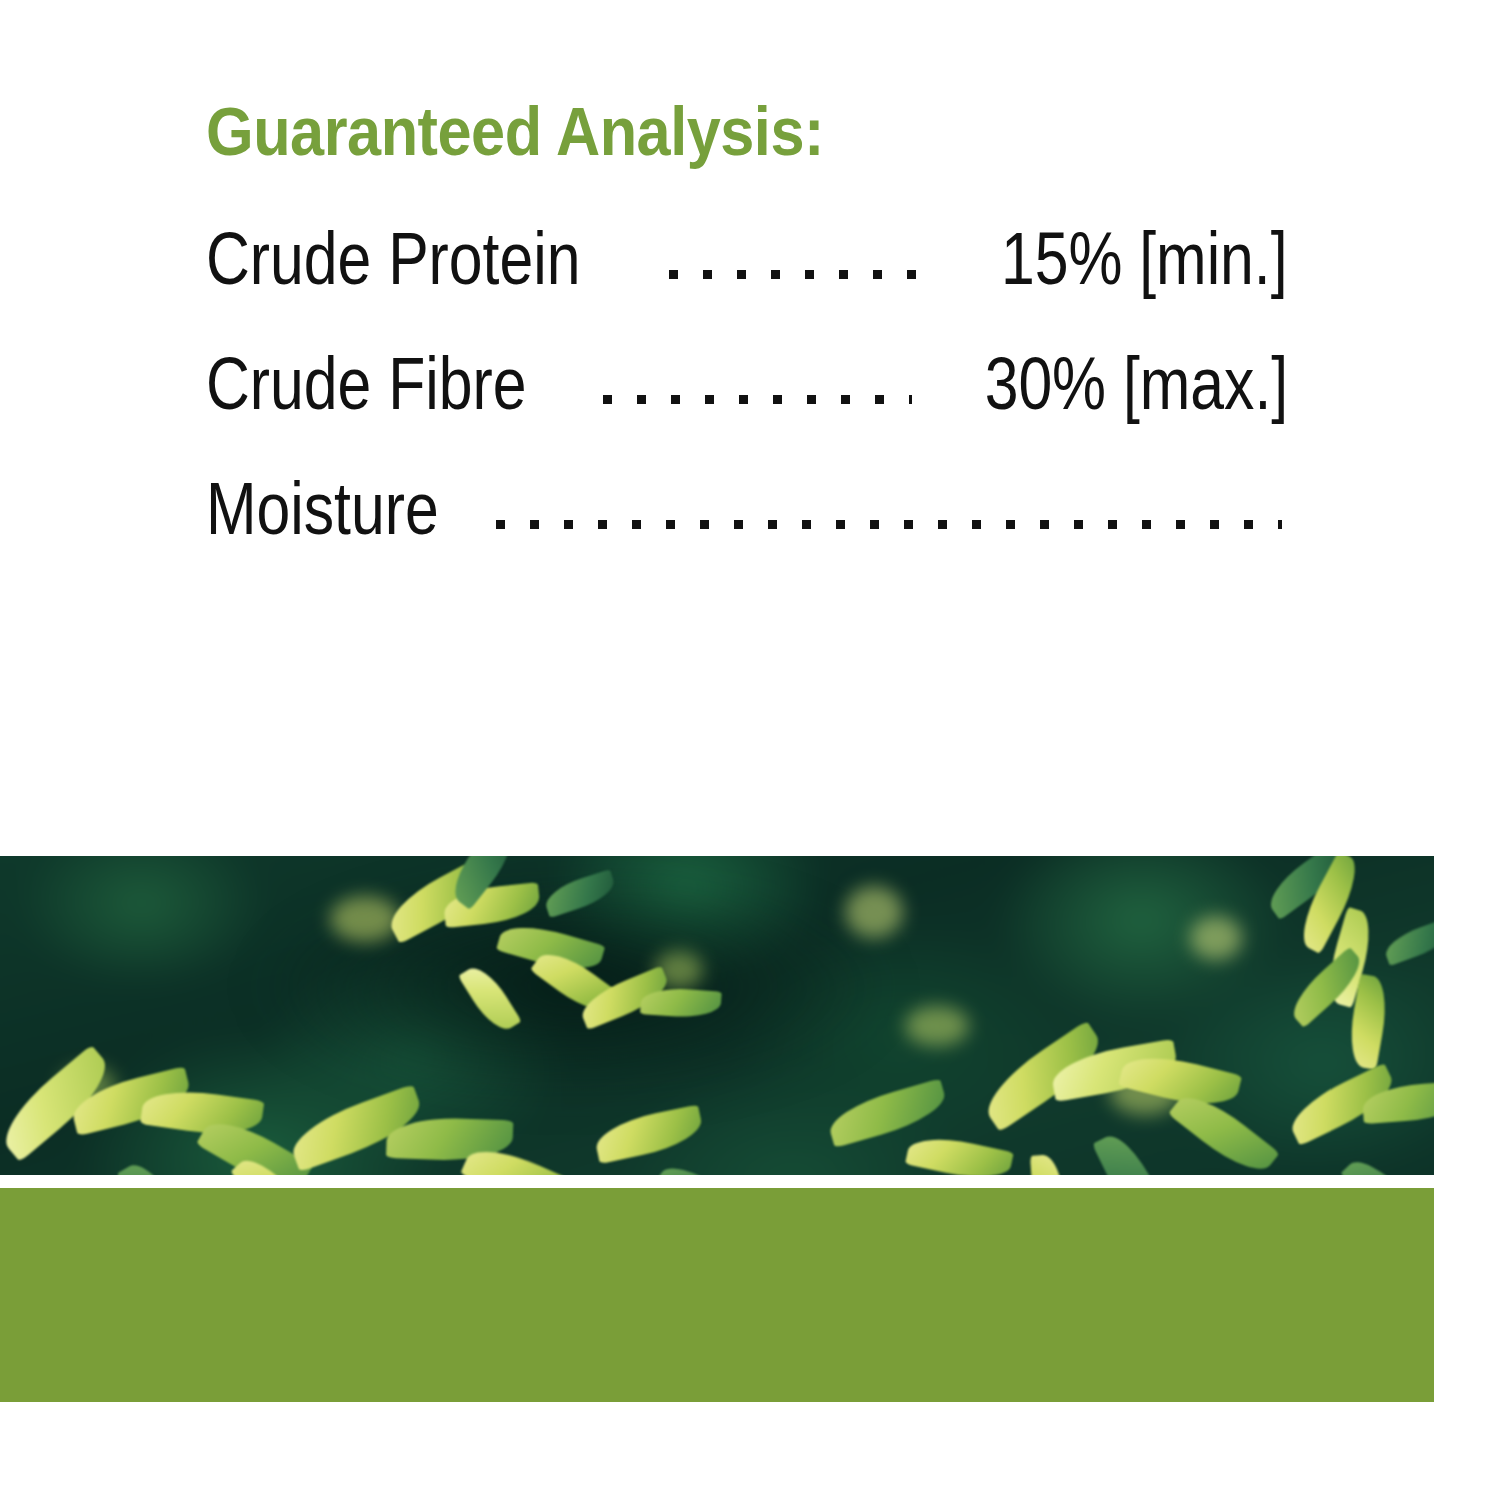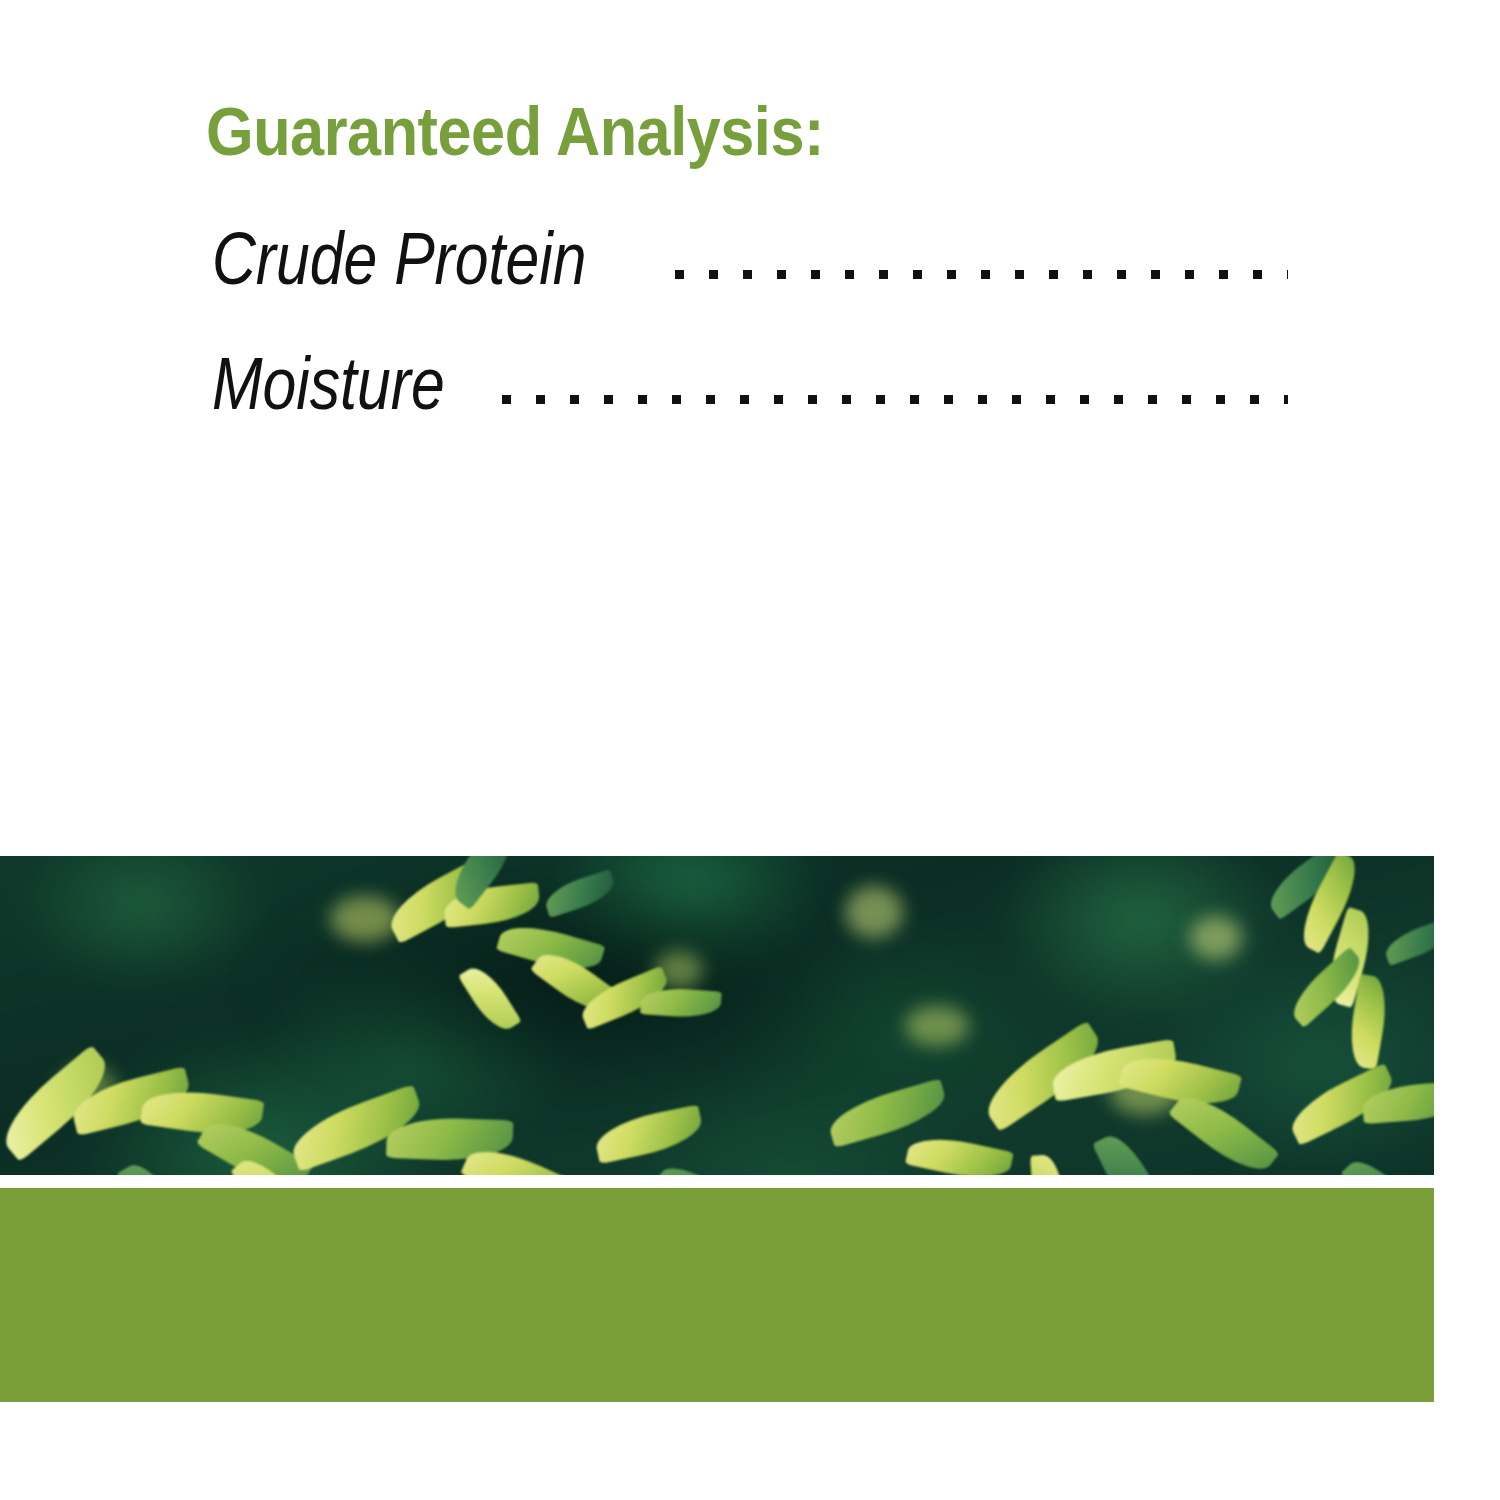--- a/index.html
+++ b/index.html
@@ -36,24 +36,23 @@
     letter-spacing: -0.5px;
     color: #77a03c;
     line-height: 1;
     transform: scaleX(0.90);
     transform-origin: left top;
     white-space: nowrap;
   }
 
   #analysis-rows {
     position: absolute;
-    left: 212px;
+    left: 206px;
     top: 222px;
     width: 1082px;
-    font-style: italic;
   }
 
   .analysis-row {
     position: relative;
     height: 125px;
     display: flex;
     align-items: flex-start;
     white-space: nowrap;
   }
 
@@ -180,23 +179,33 @@
 
 <div id="analysis-panel">
 
   <div id="analysis-heading">Guaranteed Analysis:</div>
 
   <div id="analysis-rows">
 
     <div class="analysis-row">
       <span class="row-label">Crude Protein</span>
       <span class="row-leader"></span>
+      <span class="row-value-wrap">
+        <span class="row-value">15% [min.]</span>
+      </span>
     </div>
 
 
+    <div class="analysis-row">
+      <span class="row-label">Crude Fibre</span>
+      <span class="row-leader"></span>
+      <span class="row-value-wrap">
+        <span class="row-value">30% [max.]</span>
+      </span>
+    </div>
 
     <div class="analysis-row">
       <span class="row-label">Moisture</span>
       <span class="row-leader">
         
       </span>
     </div>
 
   </div>
 </div>

